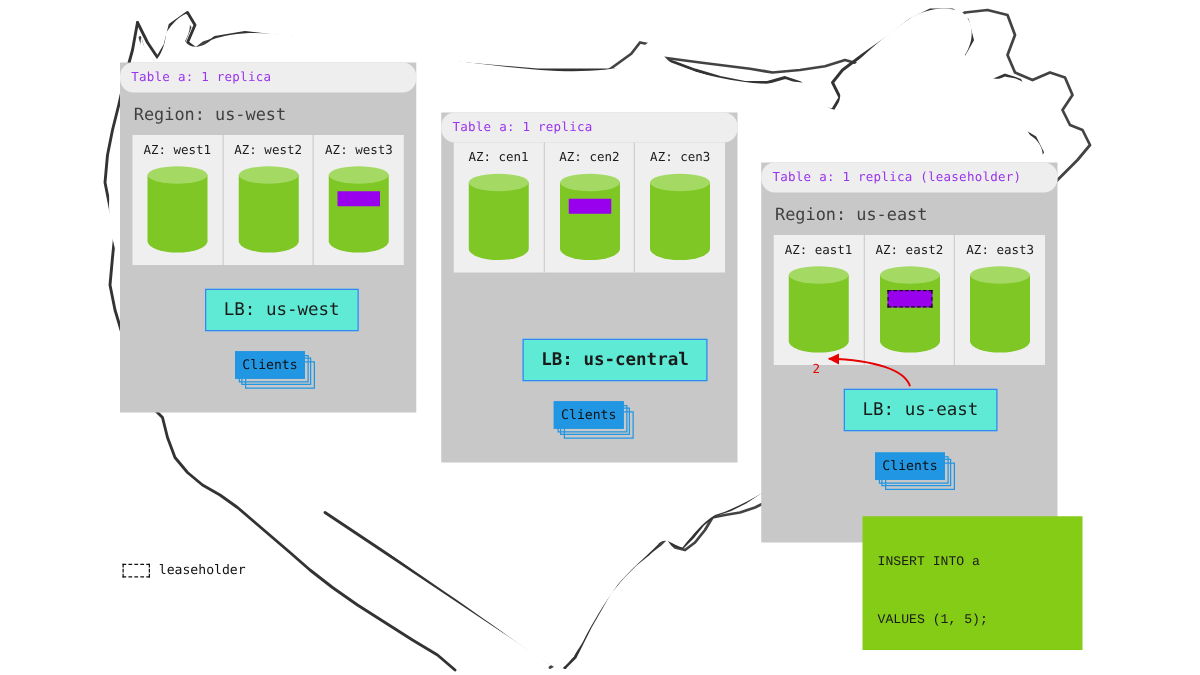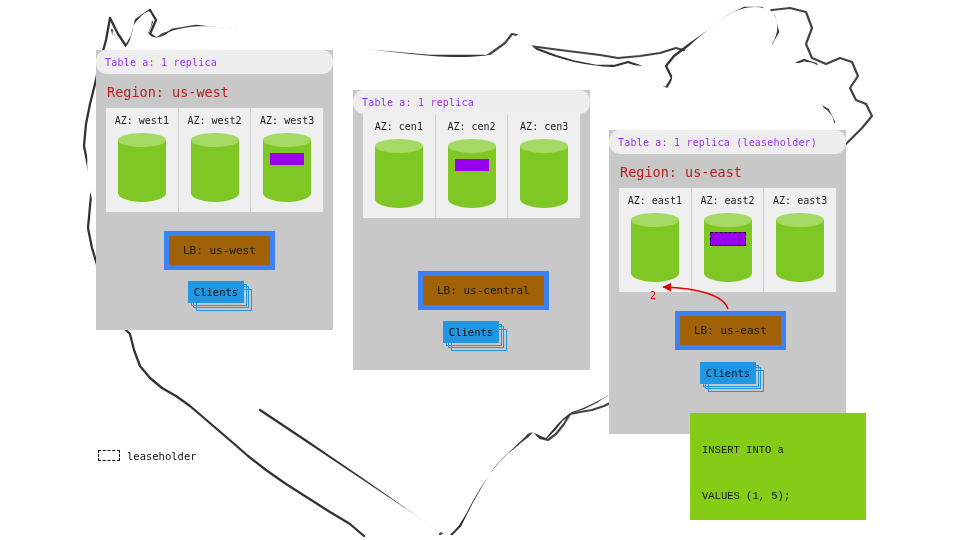--- a/index.html
+++ b/index.html
@@ -4,51 +4,51 @@
 <style>
   html,body{margin:0;padding:0;background:#fff;}
   body{width:960px;height:540px;position:relative;overflow:hidden;
        font-family:"DejaVu Sans Mono","Liberation Mono",monospace;}
   #map-layer{position:absolute;left:0;top:0;width:960px;height:540px;z-index:0;}
 
   .region-panel{position:absolute;z-index:5;background:#c8c8c8;
        box-shadow:0 0 0 0 rgba(0,0,0,0);}
   .panel-header{background:#eeeeee;padding:7px 9px 6px 9px;border-radius:11px;}
   .panel-header .hdr-text{color:#9933ee;font-size:10px;letter-spacing:0.2px;white-space:nowrap;}
-  .region-title{font-size:13.5px;color:#b91c1c;padding:10px 0 8px 11px;white-space:nowrap;}
+  .region-title{font-size:13.5px;color:#404040;padding:10px 0 8px 11px;white-space:nowrap;}
 
   .az-row{display:flex;background:#efefef;margin:0 10px;}
   .az-cell{flex:1;padding:7px 0 9px 0;display:flex;flex-direction:column;align-items:center;
        border-right:1px solid #cfcfcf;}
   .az-cell:last-child{border-right:none;}
   .az-label{font-size:10px;color:#1a1a1a;white-space:nowrap;margin-bottom:7px;}
 
   .cyl{position:relative;width:48px;height:70px;}
   .cyl .body{position:absolute;left:0;top:7px;width:48px;height:62px;background:#7ec724;
        border-radius:0 0 24px 24px/0 0 9px 9px;}
   .cyl .top{position:absolute;left:0;top:0;width:48px;height:14px;background:#a4da64;
        border-radius:50%;}
   .cyl .replica{position:absolute;left:7px;top:20px;width:34px;height:12px;background:#9900ee;}
   .cyl .replica.lease{border:1.6px dashed #111;left:6px;top:19px;}
 
-  .lb-box{position:absolute;background:#a16207;border:5px solid #3b82f6;
-       font-size:11px;color:#1a1a1a;padding:8px 14px;white-space:nowrap;z-index:7;}
+  .lb-box{position:absolute;background:#5eead4;border:1px solid #3b82f6;
+       font-size:14px;color:#1a1a1a;padding:8px 14px;white-space:nowrap;z-index:7;}
 
   .clients{position:absolute;z-index:7;width:56px;height:22px;}
   .clients .card{position:absolute;width:56px;height:22px;border:1.4px solid #2196e3;box-sizing:border-box;}
   .clients .c3{left:8px;top:8px;}
   .clients .c2{left:5px;top:5px;}
   .clients .c1{left:2.5px;top:2.5px;}
   .clients .front{left:0;top:0;background:#2196e3;border-color:#2196e3;
        display:flex;align-items:center;justify-content:center;color:#111;font-size:10.5px;}
 
   .sql-box{position:absolute;background:#84cc16;padding:0 12px;z-index:7;
        font-size:10.5px;line-height:1.45;color:#1a1a1a;white-space:pre;font-family:Liberation Mono, monospace;}
 
-  .legend{position:absolute;z-index:8;display:flex;gap:7px;}
+  .legend{position:absolute;z-index:8;display:flex;align-items:center;gap:7px;}
   .legend .swatch{width:22px;height:11px;border:1.6px dashed #111;box-sizing:border-box;}
   .legend .ltext{font-size:10.5px;color:#111;}
 
   .ann-num{position:absolute;color:#e60000;font-size:10px;z-index:9;}
   #arrow-layer{position:absolute;left:0;top:0;width:960px;height:540px;z-index:8;pointer-events:none;}
 </style>
 </head>
 <body>
 
 <svg id="map-layer" viewBox="0 0 960 540">
@@ -194,21 +194,21 @@
     </div>
     <div class="az-cell">
       <div class="az-label">AZ: cen3</div>
       <div class="cyl">
         <div class="body"></div>
         <div class="top"></div>
       </div>
     </div>
   </div>
 </div>
-<div class="lb-box" style="left:418px;top:271px;">LB: us-central</div>
+<div class="lb-box" style="left:418px;top:271px;font-weight:bold;">LB: us-central</div>
 <div class="clients" style="left:443px;top:321px;">
   <div class="card c3"></div>
   <div class="card c2"></div>
   <div class="card c1"></div>
   <div class="card front">Clients</div>
 </div>
 
 <div class="region-panel" style="left:609px;top:130px;width:237px;height:304px;">
   <div class="panel-header">
     <div class="hdr-text">Table a: 1 replica (leaseholder)</div>

